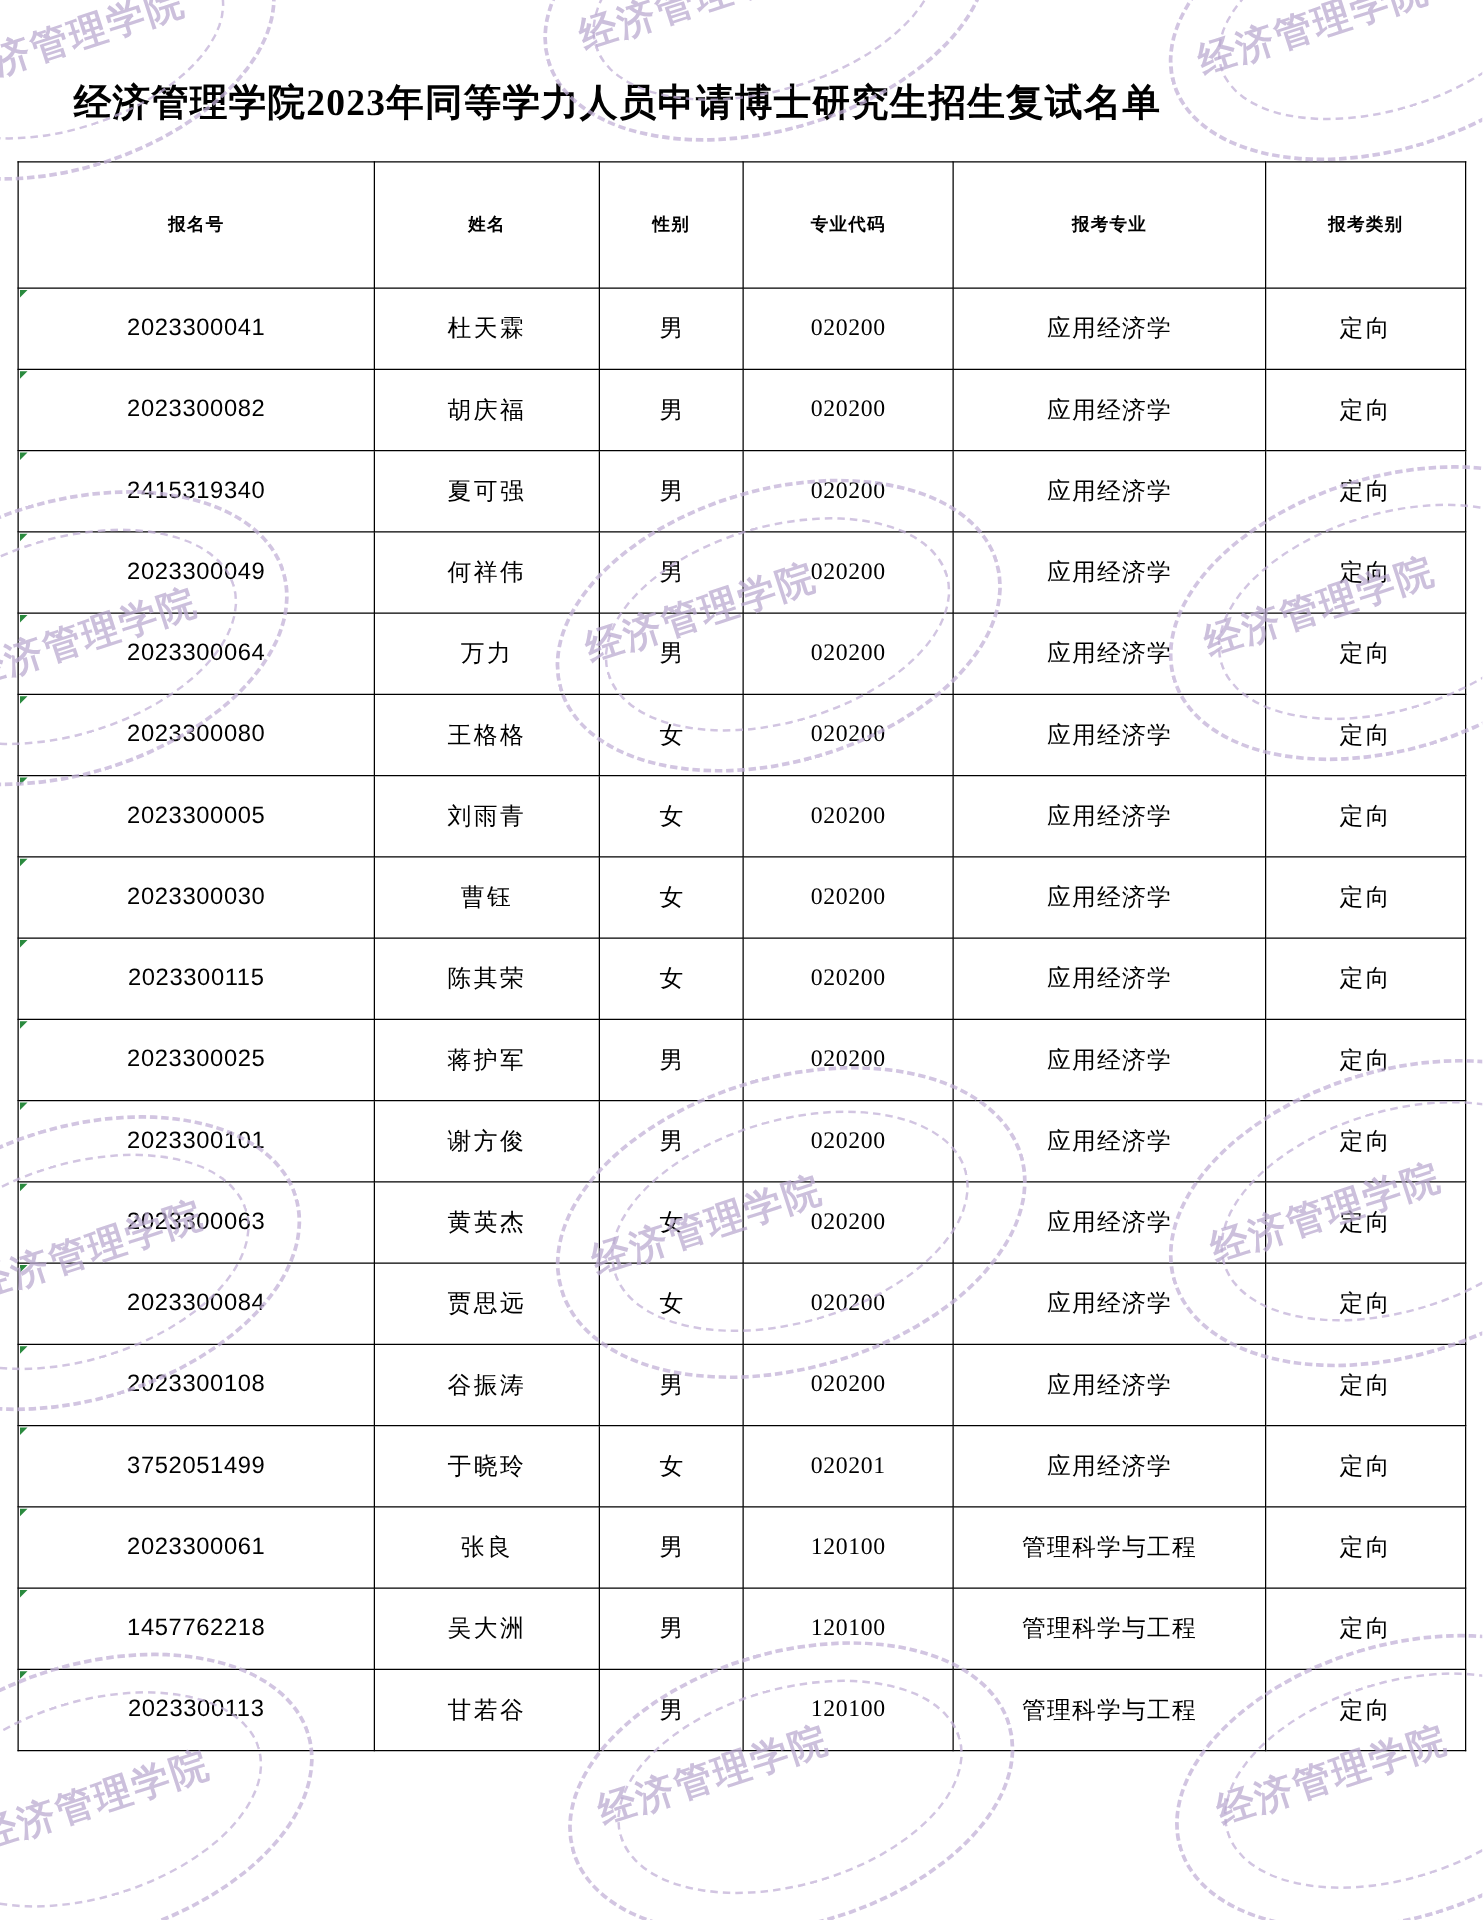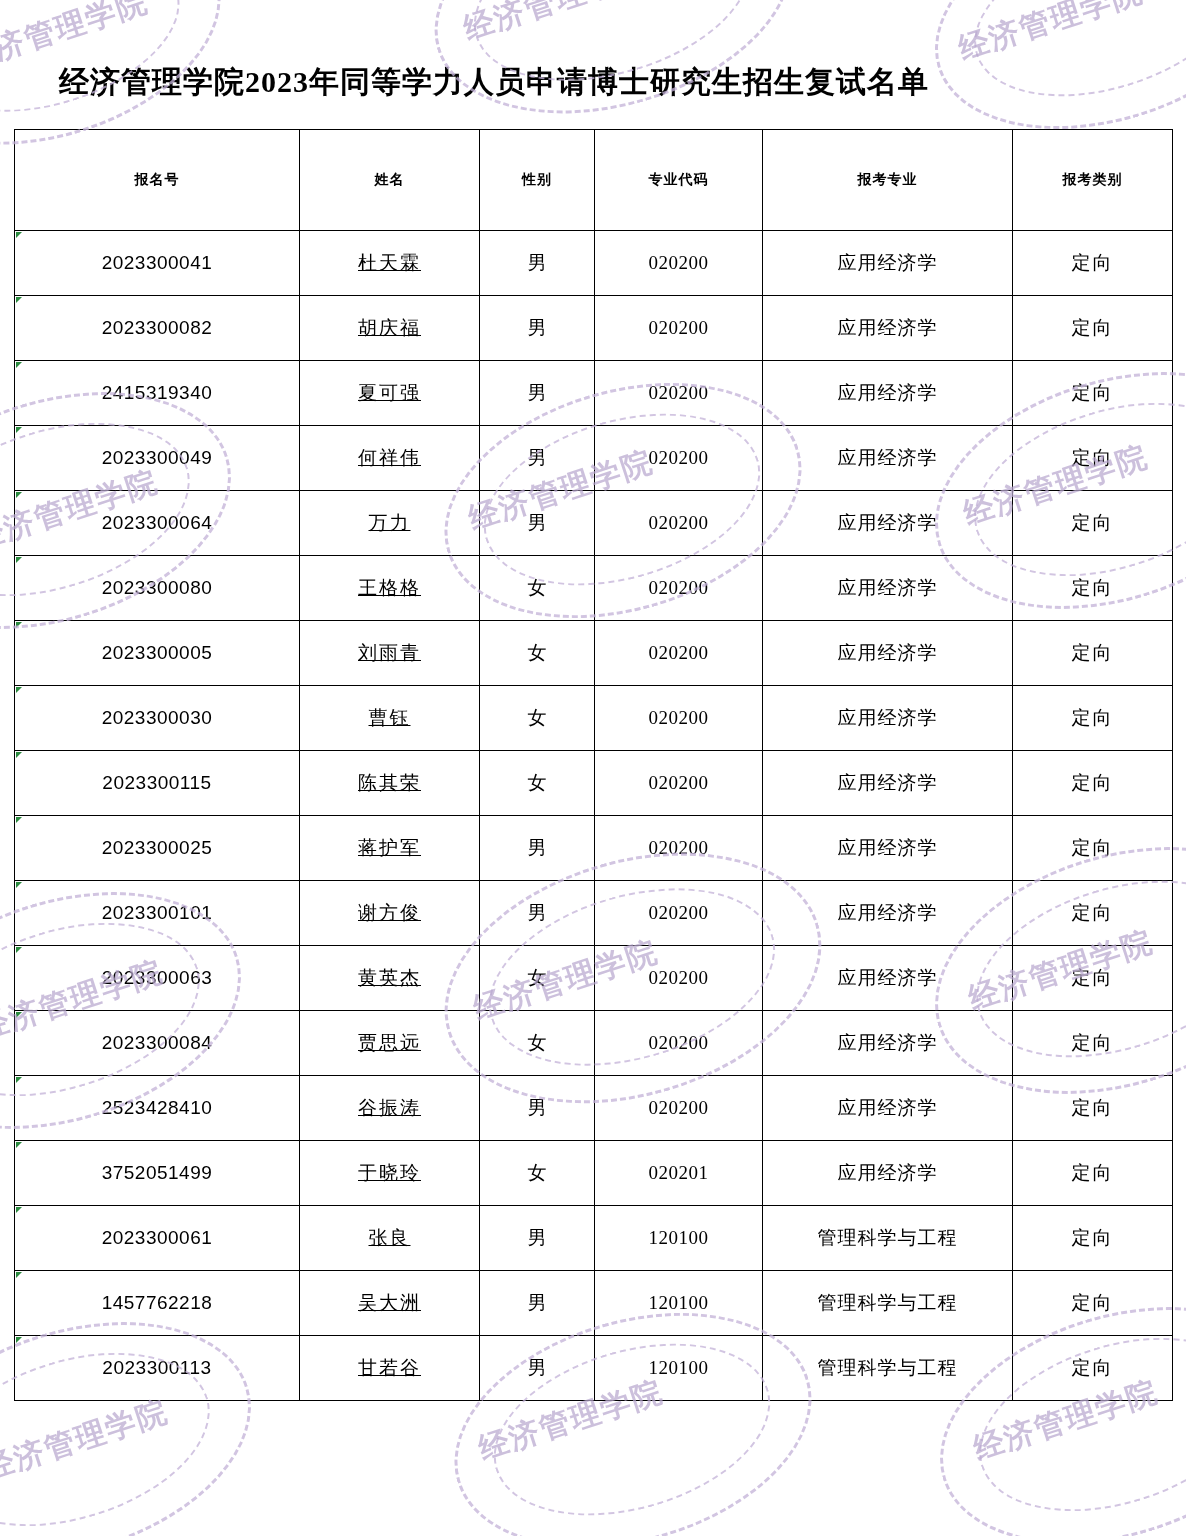--- a/index.html
+++ b/index.html
@@ -82,21 +82,21 @@
     height: 100px;
     font-size: 14px;
     font-weight: 700;
     letter-spacing: 1px;
   }
   table.roster tbody td {
     height: 64px;
     font-weight: 400;
   }
   td.c-id { font-family: Liberation Sans, sans-serif; letter-spacing: .5px; }
-  td.c-name { letter-spacing: 2px; text-decoration: underline; }
+  td.c-name { letter-spacing: 2px; }
   td.c-code { letter-spacing: .5px; }
   td.c-major { letter-spacing: 1px; }
   td.c-type { letter-spacing: 2px; }
 
   
   .corner-mark {
     position: relative;
   }
   .corner-mark::before {
     content: "";
@@ -296,21 +296,21 @@
         </tr>
         <tr>
           <td class="c-id corner-mark">2023300084</td>
           <td class="c-name">贾思远</td>
           <td class="c-sex">女</td>
           <td class="c-code">020200</td>
           <td class="c-major">应用经济学</td>
           <td class="c-type">定向</td>
         </tr>
         <tr>
-          <td class="c-id corner-mark">2523428410</td>
+          <td class="c-id corner-mark">2023300108</td>
           <td class="c-name">谷振涛</td>
           <td class="c-sex">男</td>
           <td class="c-code">020200</td>
           <td class="c-major">应用经济学</td>
           <td class="c-type">定向</td>
         </tr>
         <tr>
           <td class="c-id corner-mark">3752051499</td>
           <td class="c-name">于晓玲</td>
           <td class="c-sex">女</td>

